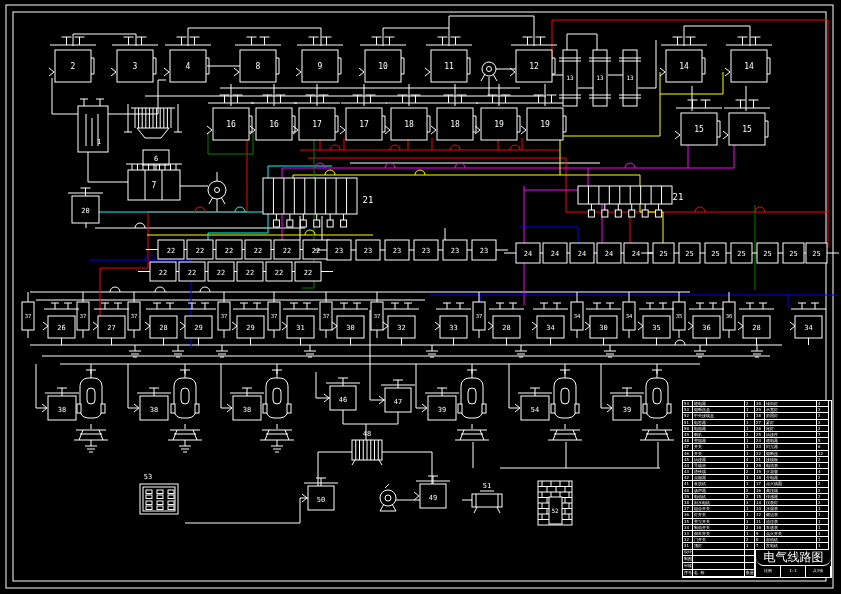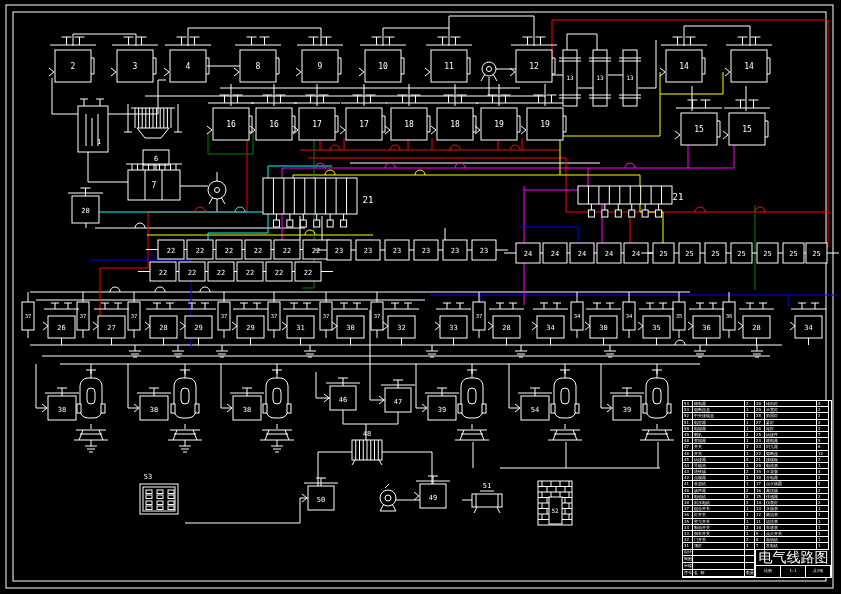--- a/index.html
+++ b/index.html
@@ -9,22 +9,22 @@
   #bom{position:absolute;left:682px;top:400px;width:150px;height:178px;border:1px solid #fff;
        box-sizing:border-box;background:#000;}
   .bom-grid{display:grid;grid-template-columns:10px 52px 10px 10px 52px 12px;}
   .bom-cell{border-right:1px solid #fff;border-bottom:1px solid #fff;height:5.2px;
             font-size:4px;line-height:5px;color:#fff;overflow:hidden;white-space:nowrap;
             padding-left:1px;}
   .bom-foot{position:absolute;left:0;bottom:0;width:72px;}
   .bom-foot .bom-cell{height:6px;font-size:4px;}
   .bom-title{position:absolute;right:0;bottom:0;width:76px;height:28px;border-left:1px solid #fff;
              box-sizing:border-box;}
-  .bom-title-main{height:16px;border-bottom:1px solid #fff;color:#fff;font-size:14px;
-                  text-align:center;line-height:16px;overflow:hidden;}
+  .bom-title-main{height:16px;border-bottom:1px solid #fff;color:#fff;font-size:12px;
+                  text-align:center;line-height:16px;overflow:hidden;border-radius:8px;}
   .bom-title-sub{display:flex;height:11px;}
   .bom-title-sub div{flex:1;border-right:1px solid #fff;color:#fff;font-size:4px;
                      line-height:10px;text-align:center;overflow:hidden;}
 </style>
 </head>
 <body>
 
 <div id="stage">
   <svg id="diagram" width="841" height="594" viewBox="0 0 841 594" style="position:absolute;left:0;top:0">
       <rect x="6" y="5" width="827" height="583" fill="none" stroke="#ffffff"></rect>

